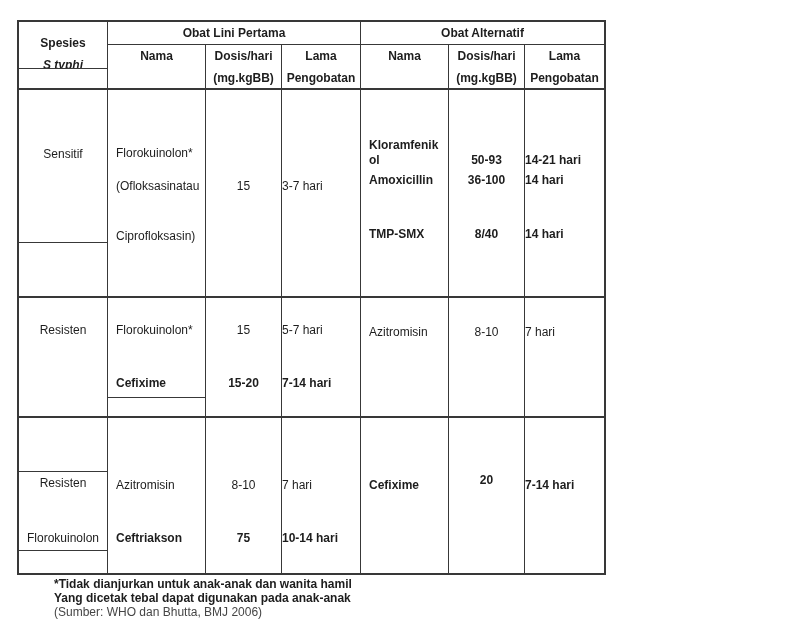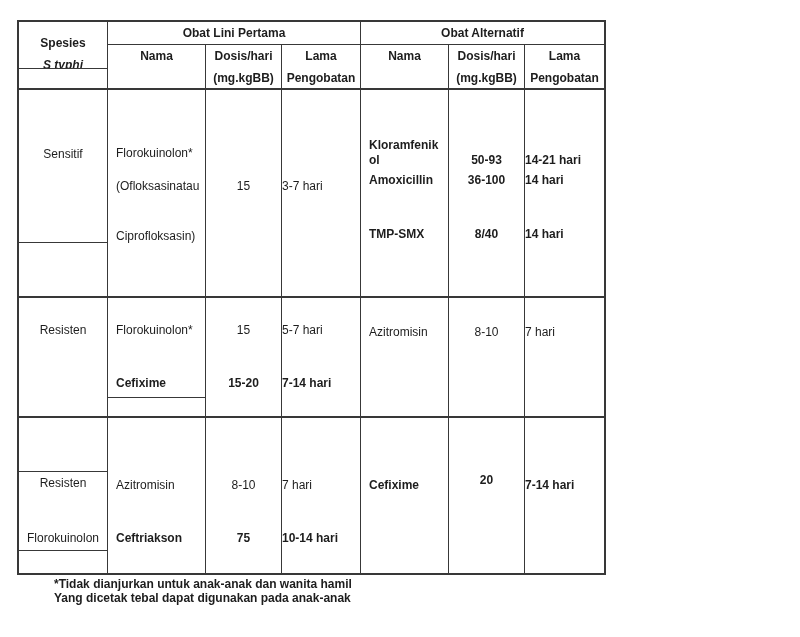--- a/index.html
+++ b/index.html
@@ -166,13 +166,14 @@
   </div>
   <div class="cell rt b no-b no-r" style="grid-area:8/7/11/8">
     <div class="line" style="margin-top:60px">7-14 hari</div>
   </div>
 
 </div>
 
 <div class="footnotes">
   <div class="fline b">*Tidak dianjurkan untuk anak-anak dan wanita hamil</div>
   <div class="fline b">Yang dicetak tebal dapat digunakan pada anak-anak</div>
+  <div class="fline src">(Sumber: WHO dan Bhutta, BMJ 2006)</div>
 </div>
 
 </body></html>

